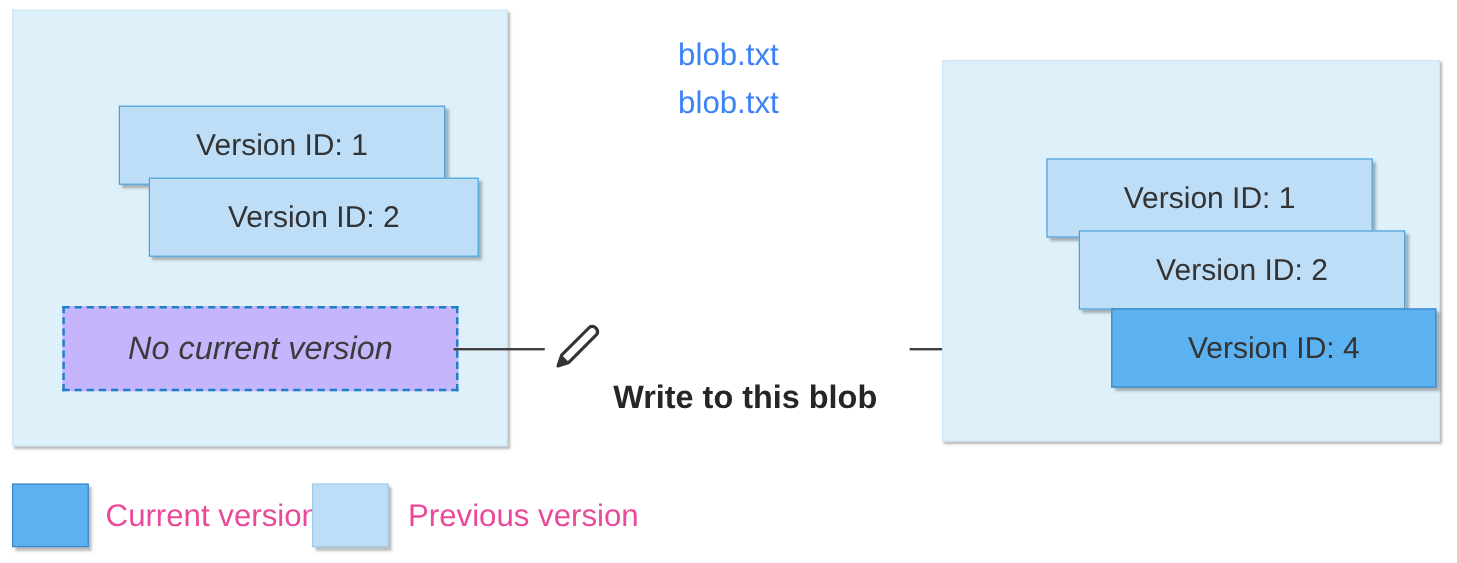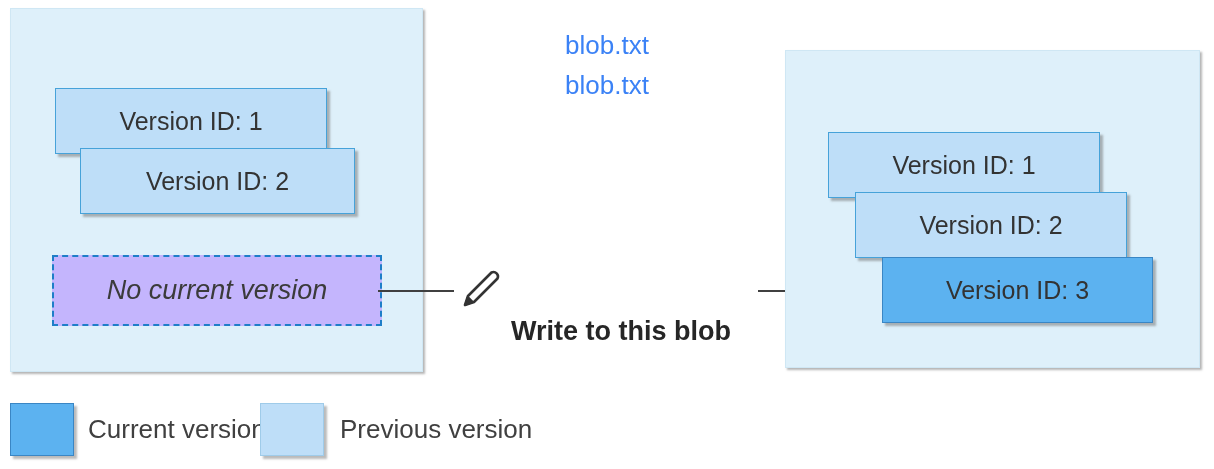--- a/index.html
+++ b/index.html
@@ -37,20 +37,21 @@
     position: absolute;
     box-sizing: border-box;
     background: #bedef8;
     border: 1px solid #46a2d9;
     box-shadow: 3px 3px 2px rgba(110,110,110,0.5);
     display: flex;
     align-items: center;
     justify-content: center;
     font-size: 25px;
     color: #333333;
+    margin-left: 44px;
   }
   .version-box.current {
     background: #5cb2f0;
     border-color: #3a86c4;
   }
   .v1L { left: 55px;  top: 88px;  width: 272px; height: 66px; }
   .v2L { left: 80px;  top: 148px; width: 275px; height: 66px; }
   .v1R { left: 828px; top: 132px; width: 272px; height: 66px; }
   .v2R { left: 855px; top: 192px; width: 272px; height: 66px; }
   .v3R { left: 882px; top: 257px; width: 271px; height: 66px; }
@@ -104,21 +105,21 @@
     width: 64px; height: 53px;
     box-shadow: 3px 3px 2px rgba(120,120,120,0.5);
   }
   .swatch-current  { left: 10px;  top: 403px; border: 1px solid #3a86c4; }
   .swatch-previous { left: 260px; top: 403px; border: 1px solid #9fcbe9; }
   .legend-label {
     position: absolute;
     top: 413px;
     font-size: 26px;
     line-height: 32px;
-    color: #404040;
+    color: #ec4899;
     white-space: nowrap;
   }
   .label-current  { left: 88px; }
   .label-previous { left: 340px; }
 </style>
 </head>
 <body>
 
 <div class="canvas">
 
@@ -151,21 +152,21 @@
   <div class="blob-container container-right"></div>
   <div class="blob-title title-right">blob.txt</div>
 
   <div class="version-box v1R">
     <span>Version ID: 1</span>
   </div>
   <div class="version-box v2R">
     <span>Version ID: 2</span>
   </div>
   <div class="version-box current v3R">
-    <span>Version ID: 3</span>
+    <span>Version ID: 4</span>
   </div>
 
   <div class="legend-swatch swatch-current" style="background-color: rgb(92, 178, 240);"></div>
   <div class="legend-label label-current">Current version</div>
 
   <div class="legend-swatch swatch-previous" style="background-color: rgb(190, 222, 248);"></div>
   <div class="legend-label label-previous">Previous version</div>
 
 </div>
 

